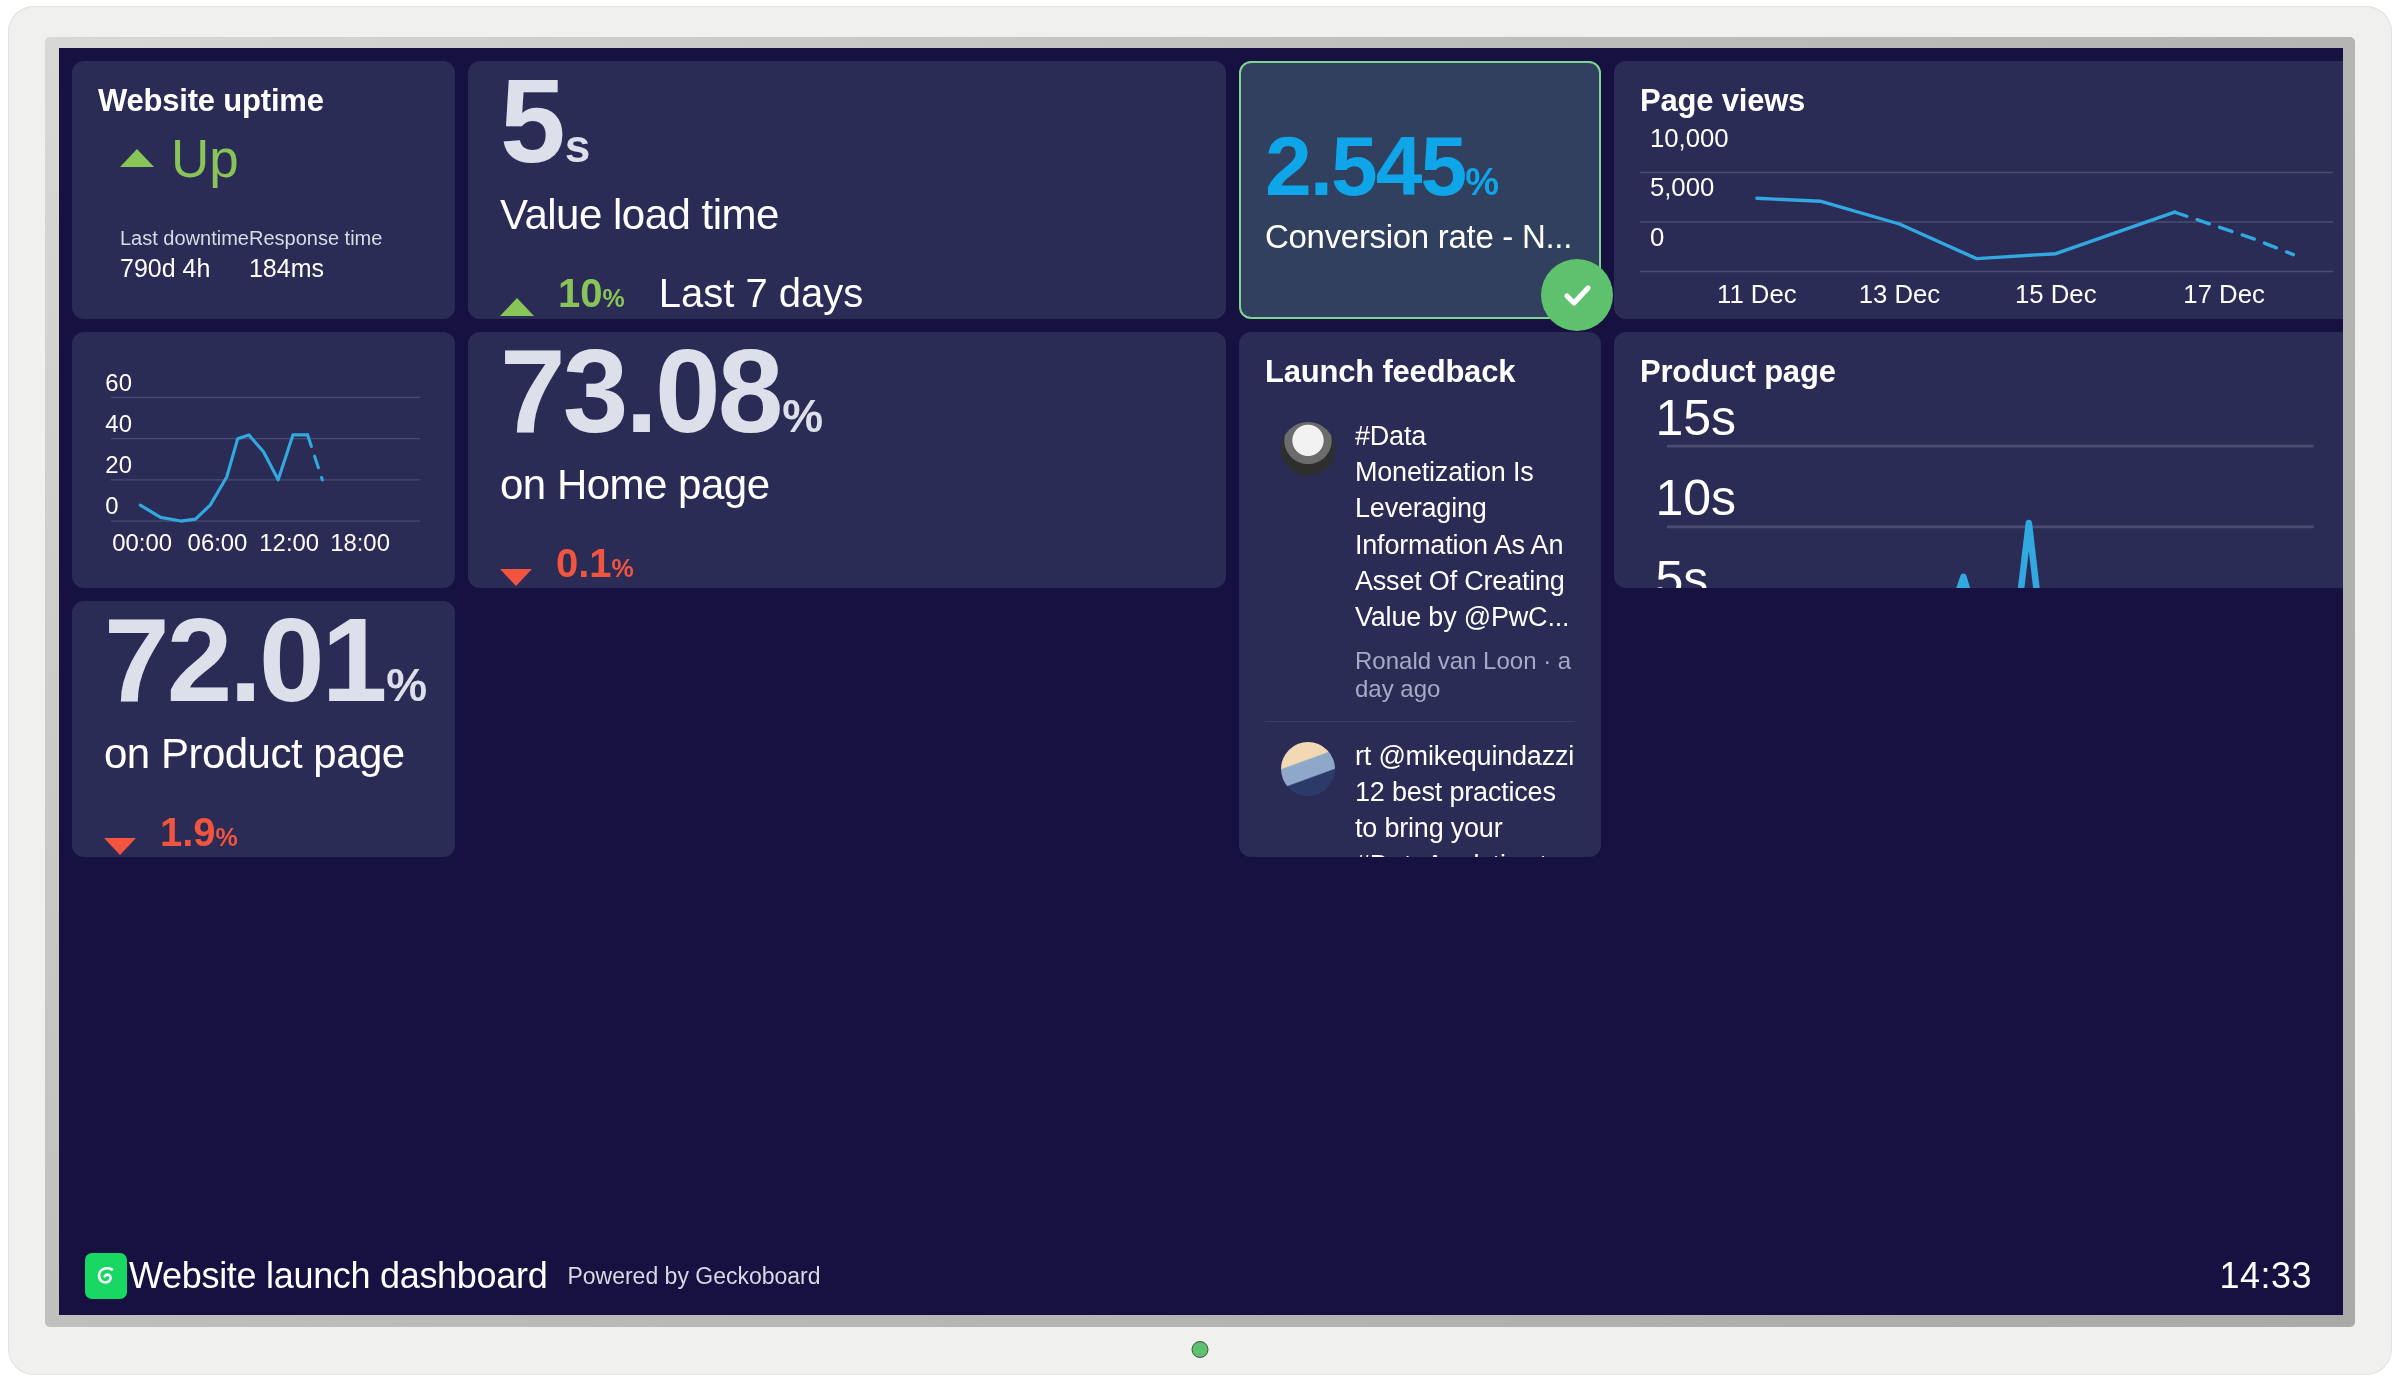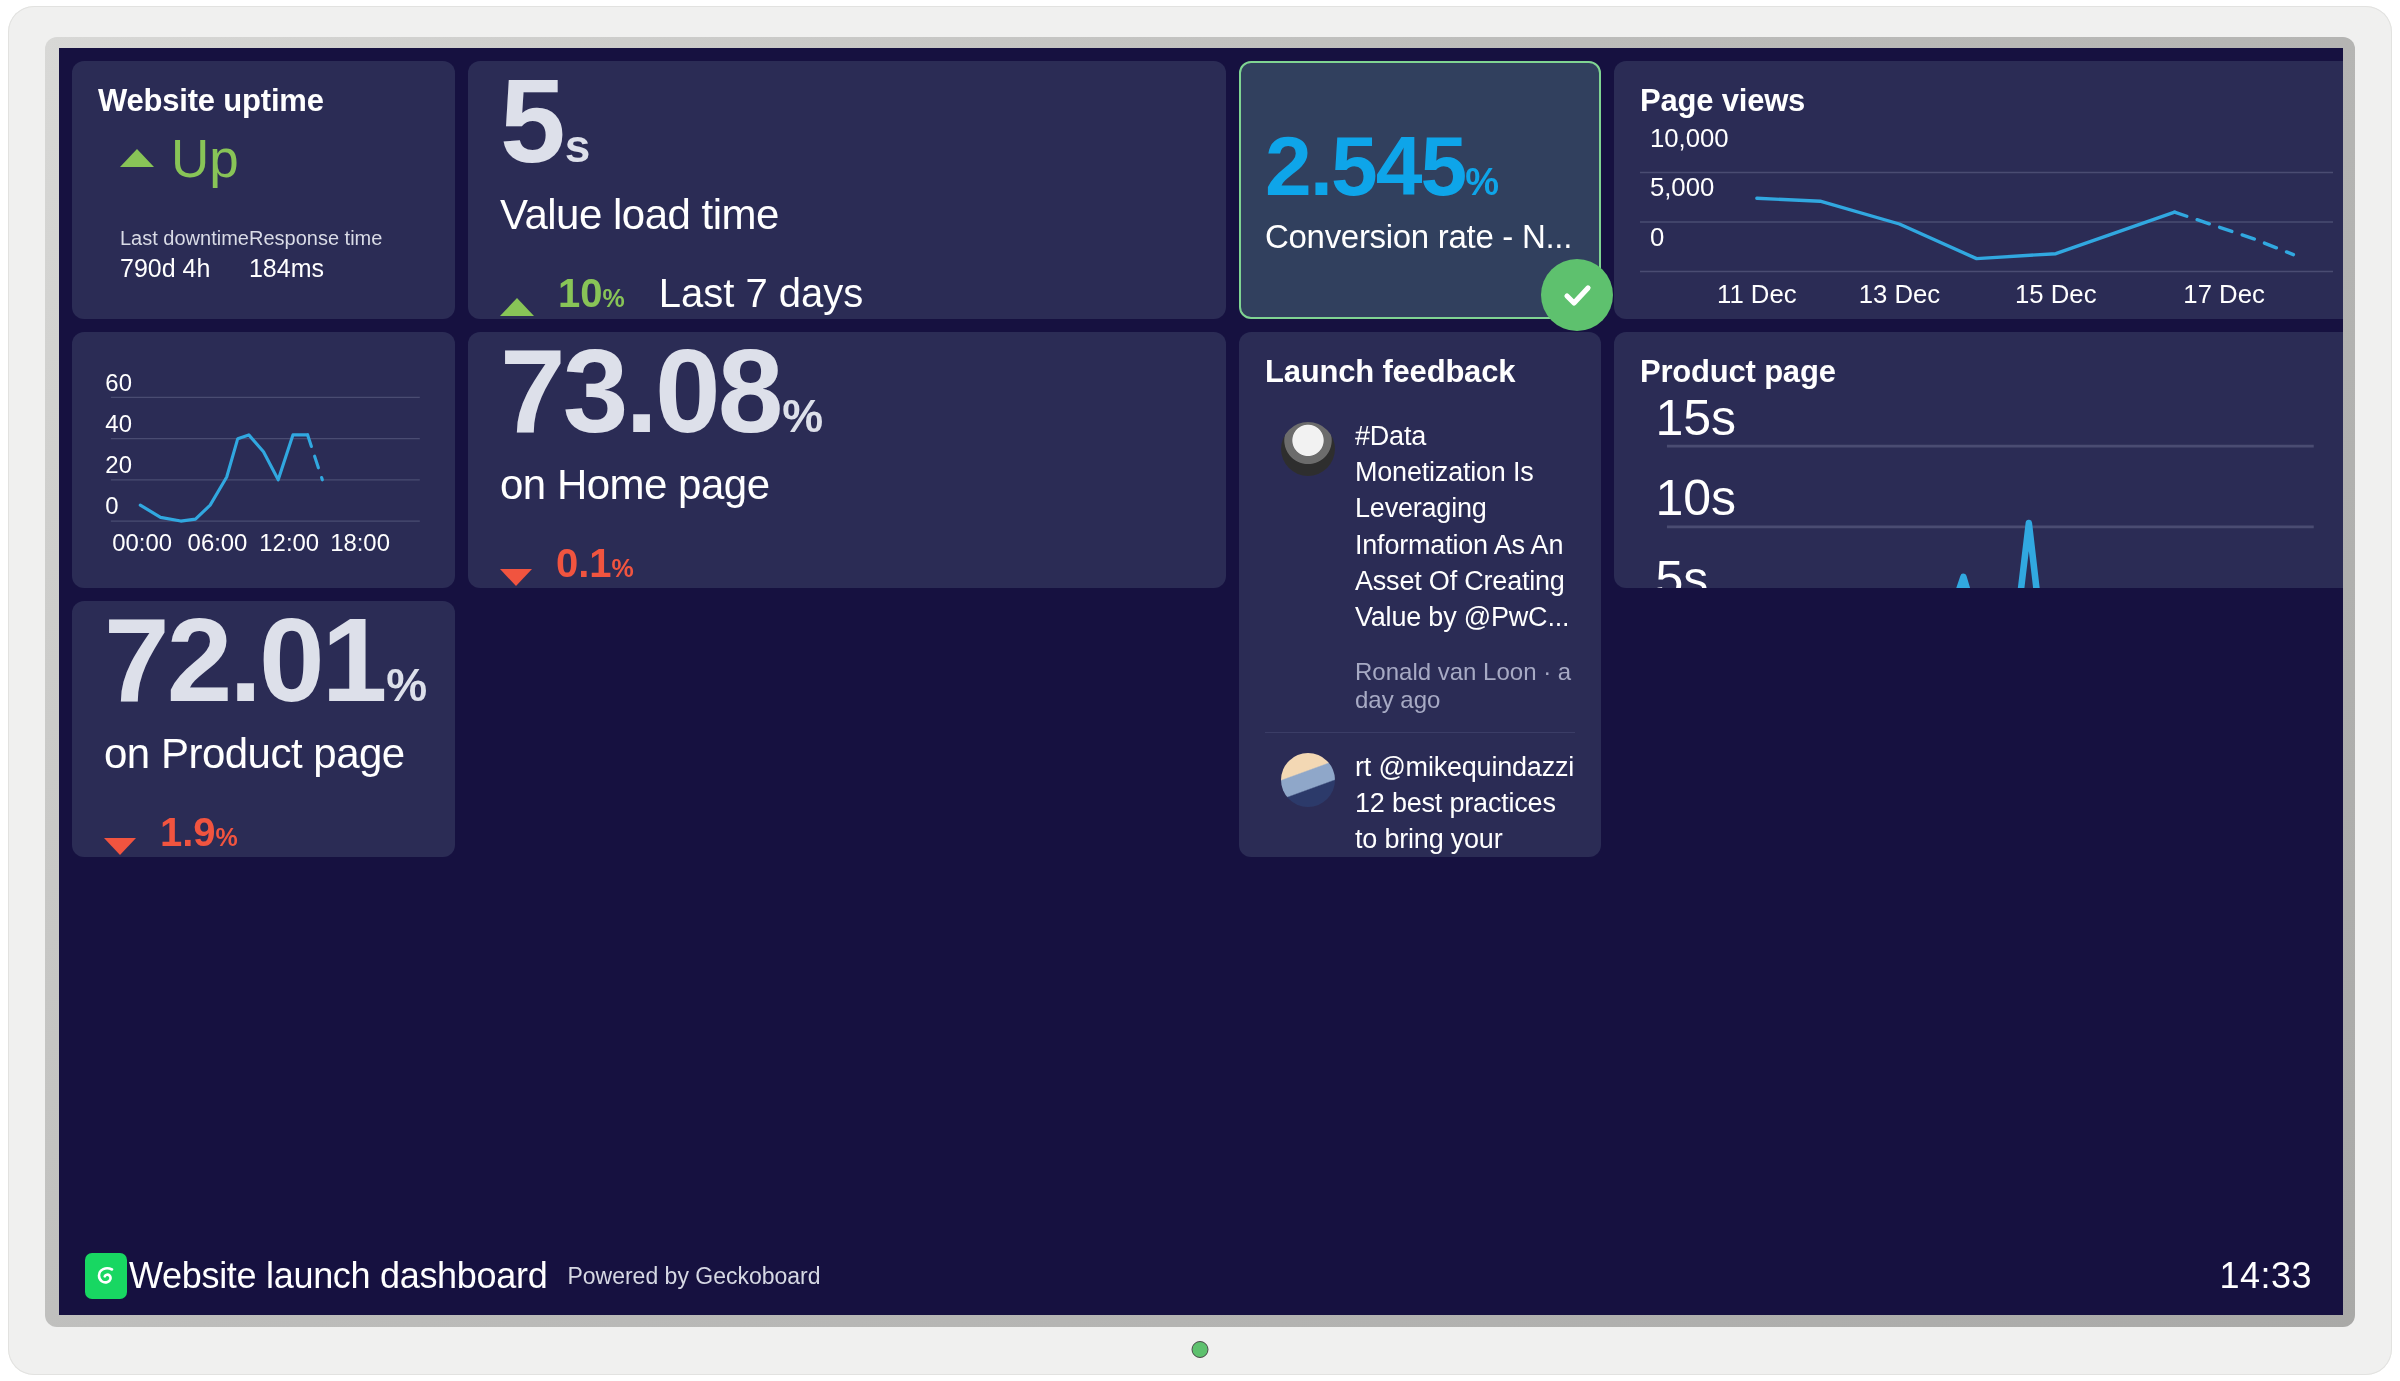--- a/index.html
+++ b/index.html
@@ -17,21 +17,21 @@
     width: 2384px; height: 1369px;
     background: #f0f0ef;
     border-radius: 26px;
     box-shadow: inset 0 0 0 1px #e2e2e0;
   }
   .bezel-inner {
     position: absolute;
     left: 37px; top: 31px;
     width: 2310px; height: 1290px;
     background: linear-gradient(135deg, #d8d8d6 0%, #bdbdbb 40%, #a9a9a7 100%);
-    border-radius: 12px;
+    border-radius: 5px;
     padding: 11px 12px 12px 14px;
   }
   .screen {
     position: relative;
     width: 100%; height: 100%;
     background: #161140;
     overflow: hidden;
   }
   .led {
     position: absolute;
@@ -262,21 +262,21 @@
   .avatar.a2 { background: linear-gradient(160deg, #f3d8b4 0 36%, #8fa7c9 38% 62%, #2c3a6a 64% 100%); }
   .feed-text {
     font-size: 27px;
     color: #ffffff;
     line-height: 1.34;
     letter-spacing: -0.2px;
   }
   .feed-meta {
     font-size: 24px;
     color: #a7aac4;
-    margin-top: 23px;
+    margin-top: 12px;
   }
 
   
   .footer {
     height: 78px;
     display: flex;
     align-items: center;
     padding: 0 18px 0 13px;
     flex-shrink: 0;
   }

